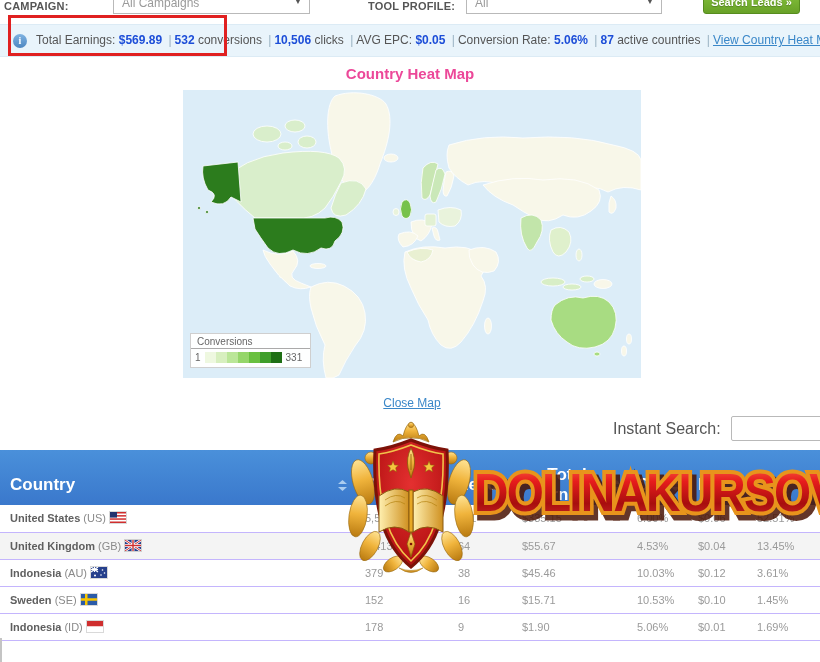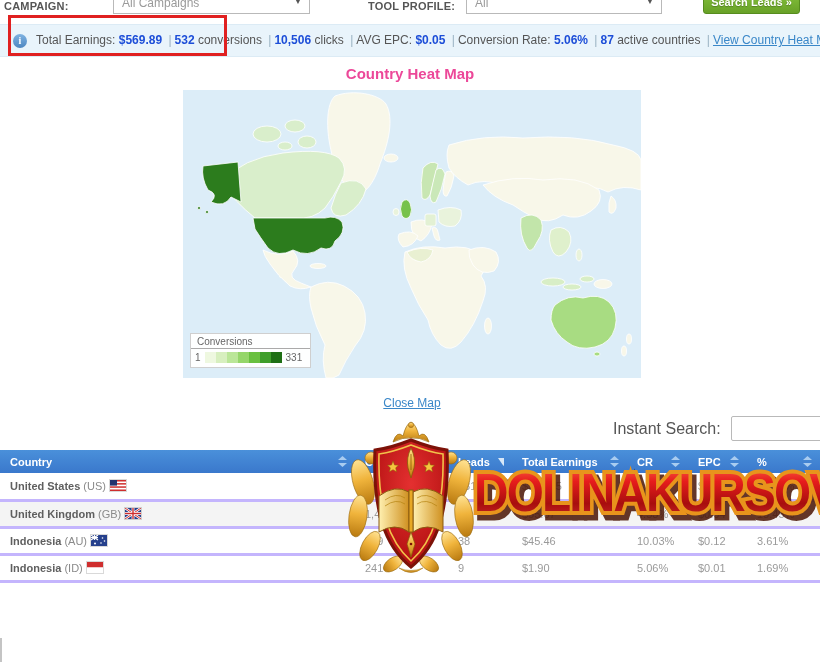--- a/index.html
+++ b/index.html
@@ -79,26 +79,26 @@
     border-collapse: collapse; table-layout: fixed; font-size: 11px; }
   #country-table col.c-country { width: 355px; }
   #country-table col.c-clicks  { width: 93px; }
   #country-table col.c-leads   { width: 64px; }
   #country-table col.c-earn    { width: 115px; }
   #country-table col.c-cr      { width: 61px; }
   #country-table col.c-epc     { width: 59px; }
   #country-table col.c-pct     { width: 73px; }
   #country-table th {
     background: linear-gradient(#4a90da, #3a78cc); color: #fff; height: 23px;
-    font-size: 11px; font-weight: bold; text-align: center; padding: 0 8px 0 10px;
+    font-size: 17px; font-weight: bold; text-align: center; padding: 15px 8px 0 10px;
     cursor: pointer;
   }
   #country-table th .th-in { display: flex; align-items: center; justify-content: space-between; }
   #country-table th .th-in.lead-sort { justify-content: flex-start; gap: 8px; }
-  #country-table td { height: 27px; padding: 0 0 0 10px; color: #9a9a9a; border-bottom: 3px solid #c4b5fd; }
+  #country-table td { height: 27px; padding: 0 0 0 10px; color: #9a9a9a; border-bottom: 1px solid #c4b5fd; }
   #country-table tr.odd td { background: #fff; }
   #country-table tr.even td { background: #f4f4f4; }
   .cname { font-weight: bold; color: #5f5f5f; }
   .ccode { color: #8a8a8a; }
   .flag { display: inline-block; vertical-align: -1px; margin-left: 4px; width: 16px; height: 11px;
     outline: 1px solid rgba(0,0,0,.15); }
 
   
   #watermark { position: absolute; left: 0; top: 0; width: 820px; height: 662px;
     pointer-events: none; z-index: 60; }
@@ -373,25 +373,38 @@
             <circle cx="4" cy="8.5" r="1" fill="#fff"></circle>
           </svg></td>
     <td>379</td>
     <td>38</td>
     <td>$45.46</td>
     <td>10.03%</td>
     <td>$0.12</td>
     <td>3.61%</td>
   </tr>
   <tr class="odd">
+    <td><span class="cname">Sweden</span> <span class="ccode">(SE)</span><svg class="flag" viewBox="0 0 16 11">
+            <rect width="16" height="11" fill="#2b5ba8"></rect>
+            <rect x="4" width="2.5" height="11" fill="#f7c500"></rect>
+            <rect y="4.25" width="16" height="2.5" fill="#f7c500"></rect>
+          </svg></td>
+    <td>152</td>
+    <td>16</td>
+    <td>$15.71</td>
+    <td>10.53%</td>
+    <td>$0.10</td>
+    <td>1.45%</td>
+  </tr>
+  <tr class="odd">
     <td><span class="cname">Indonesia</span> <span class="ccode">(ID)</span><svg class="flag" viewBox="0 0 16 11">
             <rect width="16" height="5.5" fill="#cf2e2e"></rect>
             <rect y="5.5" width="16" height="5.5" fill="#fff"></rect>
           </svg></td>
-    <td>241</td>
+    <td>178</td>
     <td>9</td>
     <td>$1.90</td>
     <td>5.06%</td>
     <td>$0.01</td>
     <td>1.69%</td>
   </tr>
   </tbody>
 </table>
 
 <div id="page-edge-artifact"></div>

